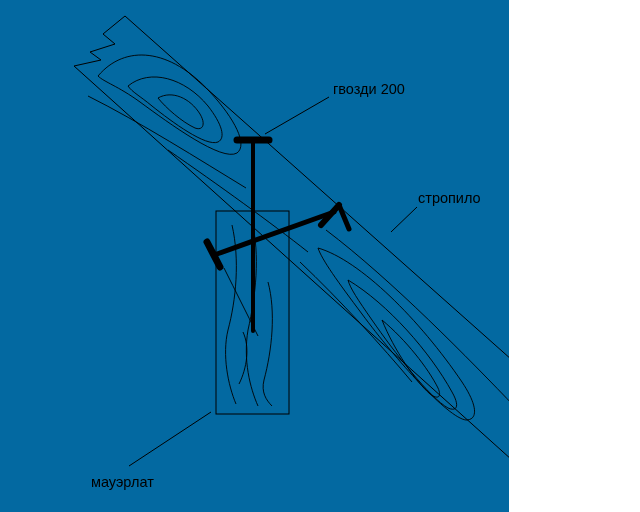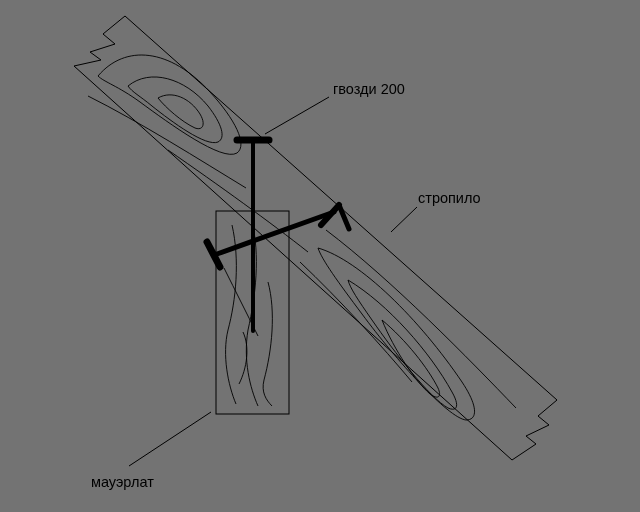--- a/index.html
+++ b/index.html
@@ -2,23 +2,23 @@
 <html><head>
 <meta charset="utf-8">
 <style>
   html, body {
     margin: 0;
     padding: 0;
     background: #ffffff;
   }
   .canvas {
     position: relative;
-    width: 640px;
+    width: 509px;
     height: 512px;
-    background: #737373;
+    background: #0369a1;
     overflow: hidden;
     font-family: "Liberation Sans", sans-serif;
   }
   svg {
     display: block;
     position: absolute;
     left: 0;
     top: 0;
   }
   .thin {

